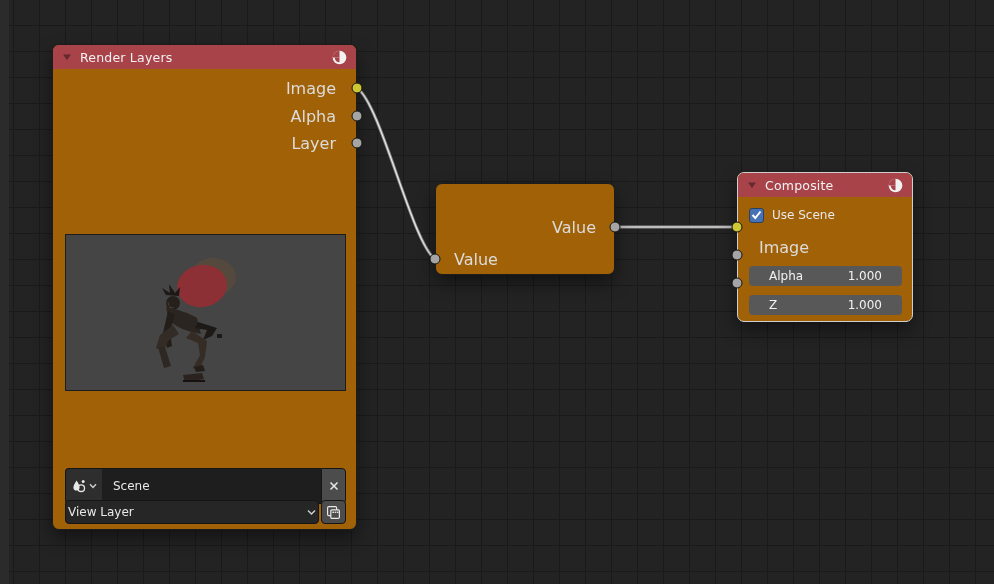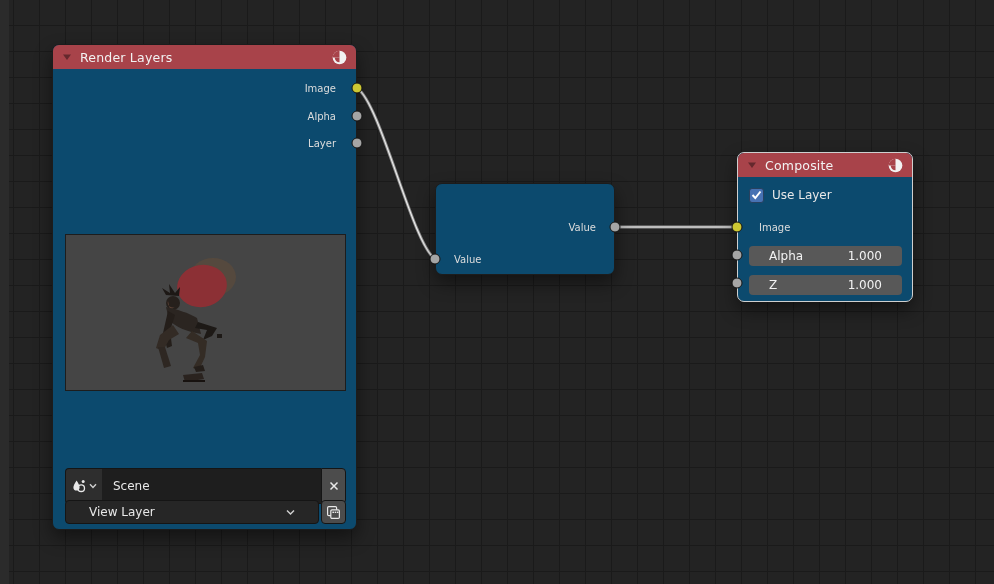--- a/index.html
+++ b/index.html
@@ -13,49 +13,49 @@
     background-position:13px 25px;
     font-family:"DejaVu Sans","Liberation Sans",sans-serif;
     -webkit-font-smoothing:antialiased;
   }
   .left-strip{position:absolute;left:0;top:0;width:9px;height:584px;background:#2b2b2b;z-index:0;}
   #wires{position:absolute;left:0;top:0;z-index:1;pointer-events:none;}
   .wire-under{fill:none;stroke:#242424;stroke-width:4.6px;stroke-linecap:round;}
   .wire-mid{fill:none;stroke:#8f8f8f;stroke-width:3px;stroke-linecap:round;}
   .wire-core{fill:none;stroke:var(--wire-core,#e8e8e8);stroke-width:1.2px;stroke-linecap:round;}
 
-  .node{position:absolute;background:#0c4a6e;border:1px solid #1c1c1c;border-radius:7px;
+  .node{position:absolute;background:#a16207;border:1px solid #1c1c1c;border-radius:7px;
         box-shadow:0 8px 18px rgba(0,0,0,.45);z-index:2;box-sizing:border-box;}
-  .node.selected{border:1px solid var(--selection-outline,#cfcfcf);}
+  .node.selected{border:1px solid var(--selection-outline,#cfcfcf);margin-top:20px;}
   .node-header{height:24px;display:flex;align-items:center;gap:8px;padding:0 9px;
         border-radius:6px 6px 0 0;box-sizing:border-box;}
   .node-header.red{background:var(--header-red,#a8434a);}
   .node-header.purple{background:var(--header-purple,#7a6ab8);}
   .node-title{font-size:12.5px;color:#f2f2f2;flex:1;white-space:nowrap;letter-spacing:.2px;}
   .collapse-tri{flex:0 0 auto;display:flex;}
-  .row-label{position:absolute;height:22px;line-height:22px;font-size:10px;color:#dcdcdc;}
+  .row-label{position:absolute;height:22px;line-height:22px;font-size:16px;color:#dcdcdc;}
   .row-out{right:0;left:0;text-align:right;padding-right:20px;}
   .row-in{left:0;padding-left:18px;}
 
   .socket{position:absolute;width:11px;height:11px;border-radius:50%;z-index:3;
         border:1px solid #141414;transform:translate(-50%,-50%);box-sizing:border-box;}
   .socket.yellow{background:var(--socket-yellow,#cdc833);}
   .socket.gray{background:var(--socket-gray,#a5a5a5);}
 
   .preview{position:absolute;left:12px;top:189px;width:281px;height:157px;background:#454545;
         border:1px solid #1d1d1d;box-sizing:border-box;overflow:hidden;}
 
   .widget-row{position:absolute;display:flex;align-items:stretch;}
   .seg{display:flex;align-items:center;justify-content:center;box-sizing:border-box;border:1px solid #151515;}
   .seg-icon{width:37px;background:#2e2e2e;border-radius:4px 0 0 4px;gap:3px;border-right:none;}
   .seg-field{flex:1;background:#1e1e1e;justify-content:flex-start;padding-left:11px;
         color:#e8e8e8;font-size:12px;border-left:none;border-right:none;}
   .seg-x{width:25px;background:#4c4c4c;border-radius:0 4px 4px 0;border-left:1px solid #151515;}
   .dropdown{flex:1;display:flex;align-items:center;background:#262626;border:1px solid #151515;
-        border-radius:4px;padding:0 23px;color:#e8e8e8;font-size:12px;box-sizing:border-box;}
+        border-radius:4px;padding:0 2px;color:#e8e8e8;font-size:12px;box-sizing:border-box;}
   .dropdown .dd-label{flex:1;}
   .sq-btn{width:25px;margin-left:2px;background:#4c4c4c;border:1px solid #151515;border-radius:4px;
         display:flex;align-items:center;justify-content:center;box-sizing:border-box;}
 
   .checkbox-row{position:absolute;left:11px;top:34px;height:16px;display:flex;align-items:center;gap:8px;}
   .checkbox{width:15px;height:15px;background:var(--checkbox-blue,#4772b3);border-radius:3px;
         border:1px solid #27415f;display:flex;align-items:center;justify-content:center;box-sizing:border-box;}
   .checkbox-label{font-size:12px;color:#e8e8e8;}
   .slider{position:absolute;left:11px;width:153px;height:20px;background:#585858;border-radius:4px;
         display:flex;align-items:center;padding:0 20px;box-sizing:border-box;
@@ -182,21 +182,21 @@
       </svg>
     </span>
   </div>
 
   <div class="checkbox-row">
     <span class="checkbox">
       <svg width="11" height="10">
         <polyline points="1.5,5 4.3,8 9.5,1.5" stroke="#ffffff" stroke-width="2" fill="none"></polyline>
       </svg>
     </span>
-    <span class="checkbox-label">Use Layer</span>
+    <span class="checkbox-label">Use Scene</span>
   </div>
 
   <div class="row-label" style="left:21px;top:64px;">Image</div>
 
   <div class="slider" style="top:93px;">
     <span class="s-label">Alpha</span>
     <span class="s-value">1.000</span>
   </div>
   <div class="slider" style="top:122px;">
     <span class="s-label">Z</span>

